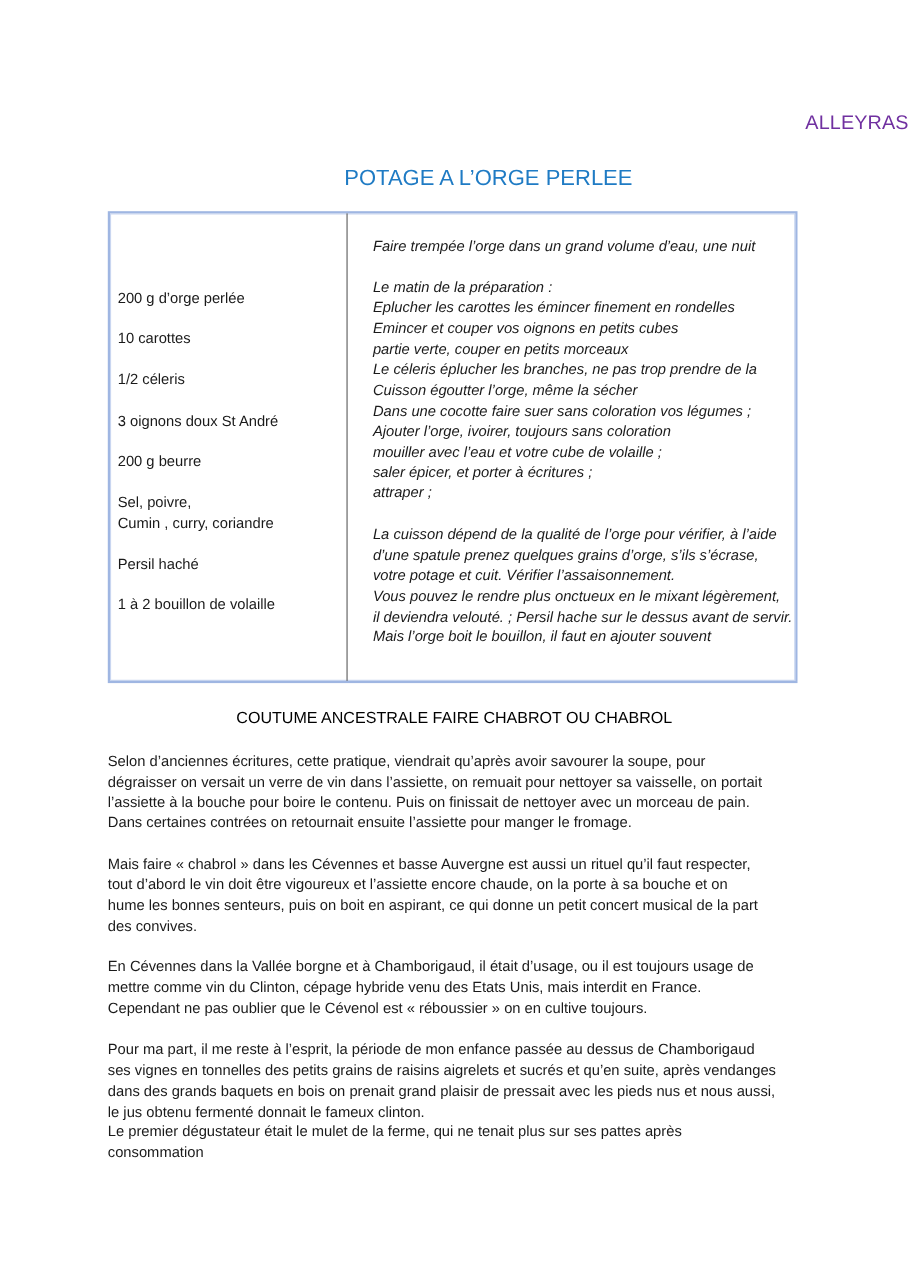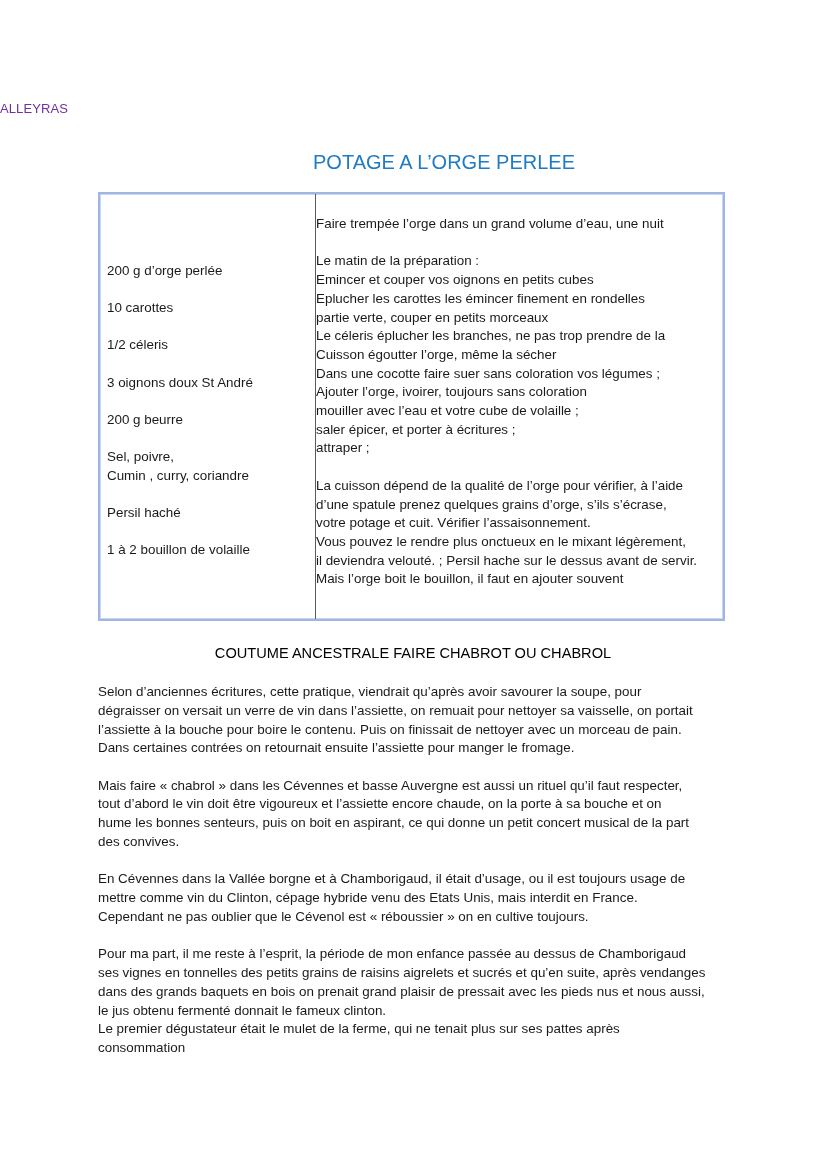--- a/index.html
+++ b/index.html
@@ -14,22 +14,22 @@
       overflow: hidden;
       font-family: "Liberation Sans", "DejaVu Sans", sans-serif;
       color: #1a1a1a;
       font-size: 13.4px;
     }
     .title {
       position: absolute;
       top: 101px;
       left: 0;
       width: 826px;
-      text-align: left;
-      font-size: 13px;
+      text-align: right;
+      font-size: 18px;
       color: #7030a0;
       letter-spacing: 0.1px;
     }
     .subtitle {
       position: absolute;
       top: 151px;
       left: 0;
       width: 826px;
       text-align: center;
       font-size: 20px;
@@ -66,22 +66,23 @@
       list-style: none;
     }
     .ing-item {
       line-height: 18.7px;
       margin-bottom: 18.5px;
       white-space: pre-line;
     }
     .steps {
       position: absolute;
       top: 21px;
-      left: 0;
+      left: 23px;
       right: 4px;
+      font-style: italic;
     }
     .step-line {
       line-height: 18.7px;
       white-space: nowrap;
     }
     .step-gap {
       height: 18.7px;
     }
     .section-heading {
       position: absolute;
@@ -124,22 +125,22 @@
 Cumin , curry, coriandre</li>
       <li class="ing-item">Persil haché</li>
       <li class="ing-item">1 à 2 bouillon de volaille</li>
     </ul>
   </div>
   <div class="col-steps">
     <div class="steps">
       <div class="step-line">Faire trempée l’orge dans un grand volume d’eau, une nuit</div>
       <div class="step-gap"></div>
       <div class="step-line">Le matin de la préparation :</div>
+      <div class="step-line">Eplucher les carottes les émincer finement en rondelles</div>
       <div class="step-line">Emincer et couper vos oignons en petits cubes</div>
-      <div class="step-line">Eplucher les carottes les émincer finement en rondelles</div>
       <div class="step-line">partie verte, couper en petits morceaux</div>
       <div class="step-line">Le céleris éplucher les branches, ne pas trop prendre de la</div>
       <div class="step-line">Cuisson égoutter l’orge, même la sécher</div>
       <div class="step-line">Dans une cocotte faire suer sans coloration vos légumes ;</div>
       <div class="step-line">Ajouter l’orge, ivoirer, toujours sans coloration</div>
       <div class="step-line">mouiller avec l’eau et votre cube de volaille ;</div>
       <div class="step-line">saler épicer, et porter à écritures ;</div>
       <div class="step-line">attraper ;</div>
       <div class="step-gap"></div>
       <div class="step-line">La cuisson dépend de la qualité de l’orge pour vérifier, à l’aide</div>

